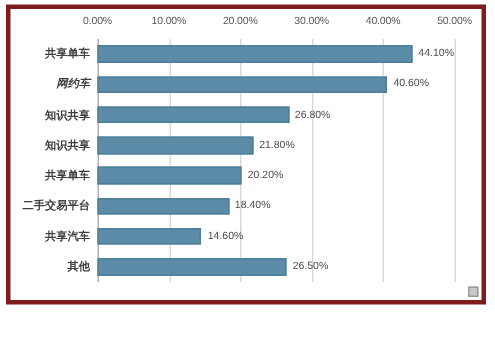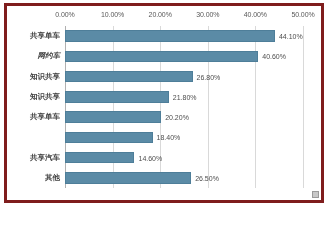--- a/index.html
+++ b/index.html
@@ -132,20 +132,21 @@
       <div class="tick-label" style="left: 80%;">40.00%</div>
       <div class="tick-label" style="left: 100%;">50.00%</div>
     </div>
 
   <div id="category-axis">
       <div class="cat-label" style="top: 6.25%;">共享单车</div>
       <div class="cat-label" style="top: 18.75%; font-style: italic;">网约车</div>
       <div class="cat-label" style="top: 31.25%;">知识共享</div>
       <div class="cat-label" style="top: 43.75%;">知识共享</div>
       <div class="cat-label" style="top: 56.25%;">共享单车</div>
+      <div class="cat-label" style="top: 68.75%;">二手交易平台</div>
       <div class="cat-label" style="top: 81.25%; margin-left: 47px;">共享汽车</div>
       <div class="cat-label" style="top: 93.75%;">其他</div>
     </div>
 
   <div id="plot-area">
       <div class="gridline axis-line" style="left: 0%;"></div>
       <div class="gridline" style="left: 20%;"></div>
       <div class="gridline" style="left: 40%;"></div>
       <div class="gridline" style="left: 60%;"></div>
       <div class="gridline" style="left: 80%;"></div>

